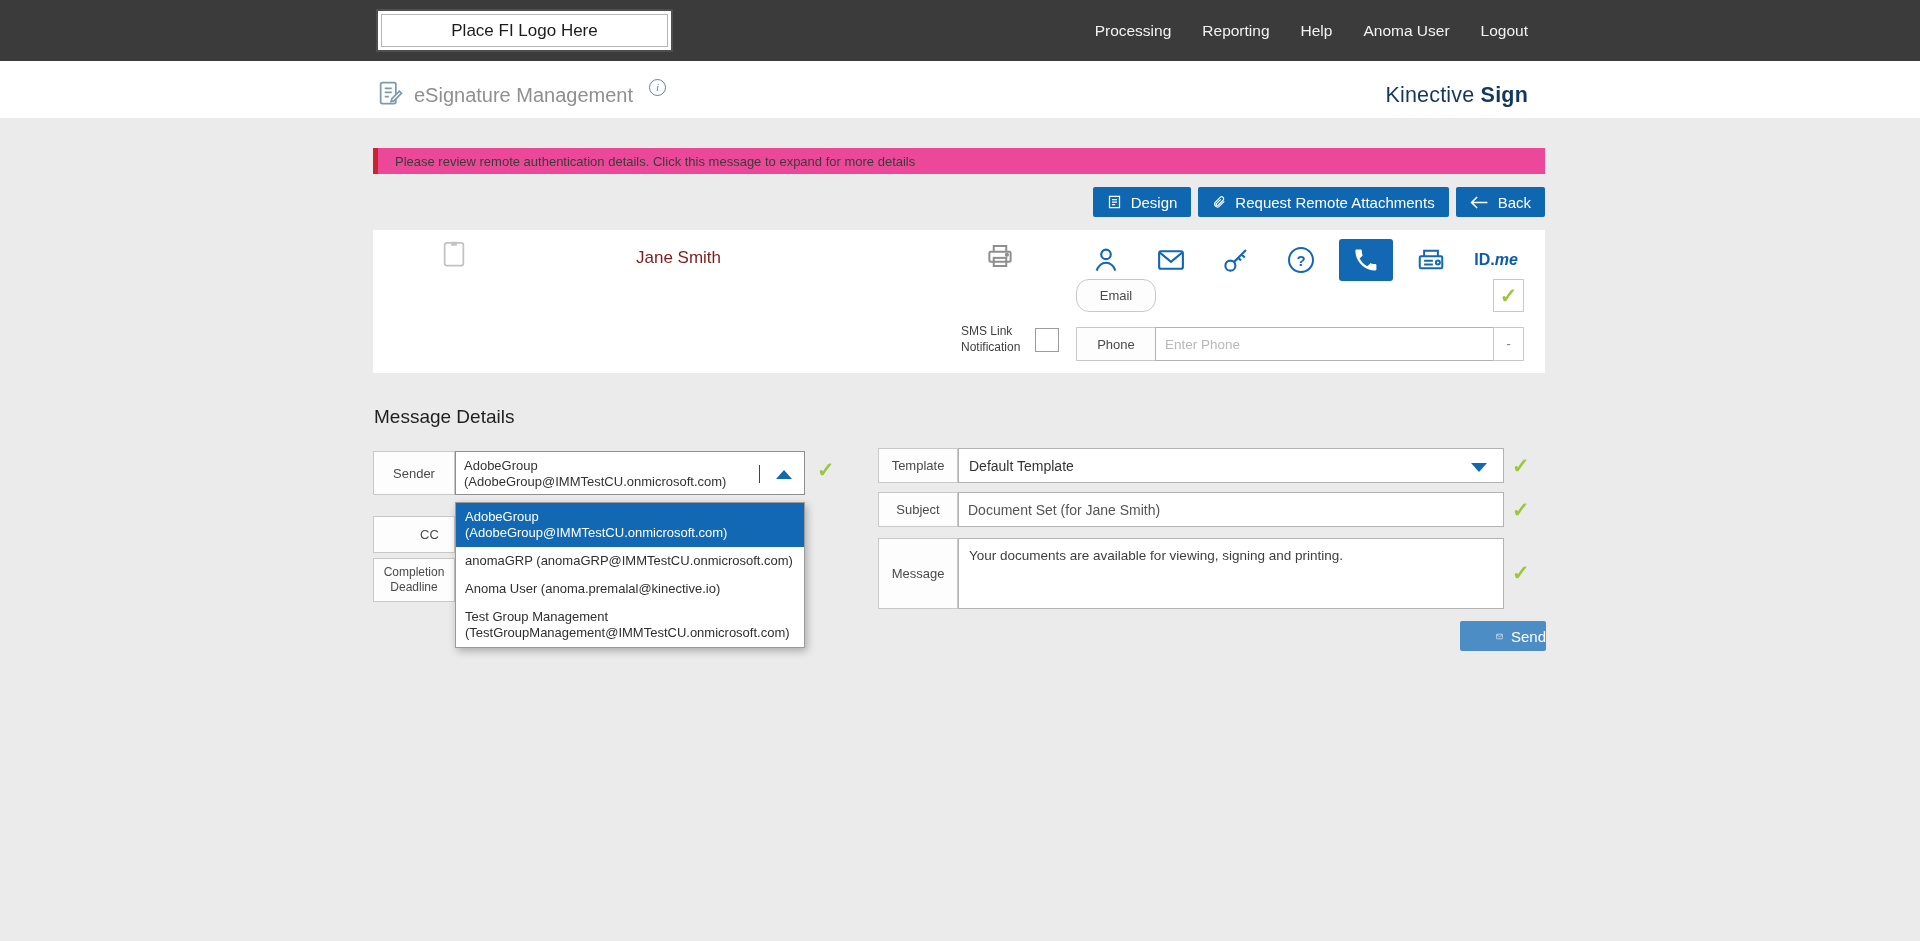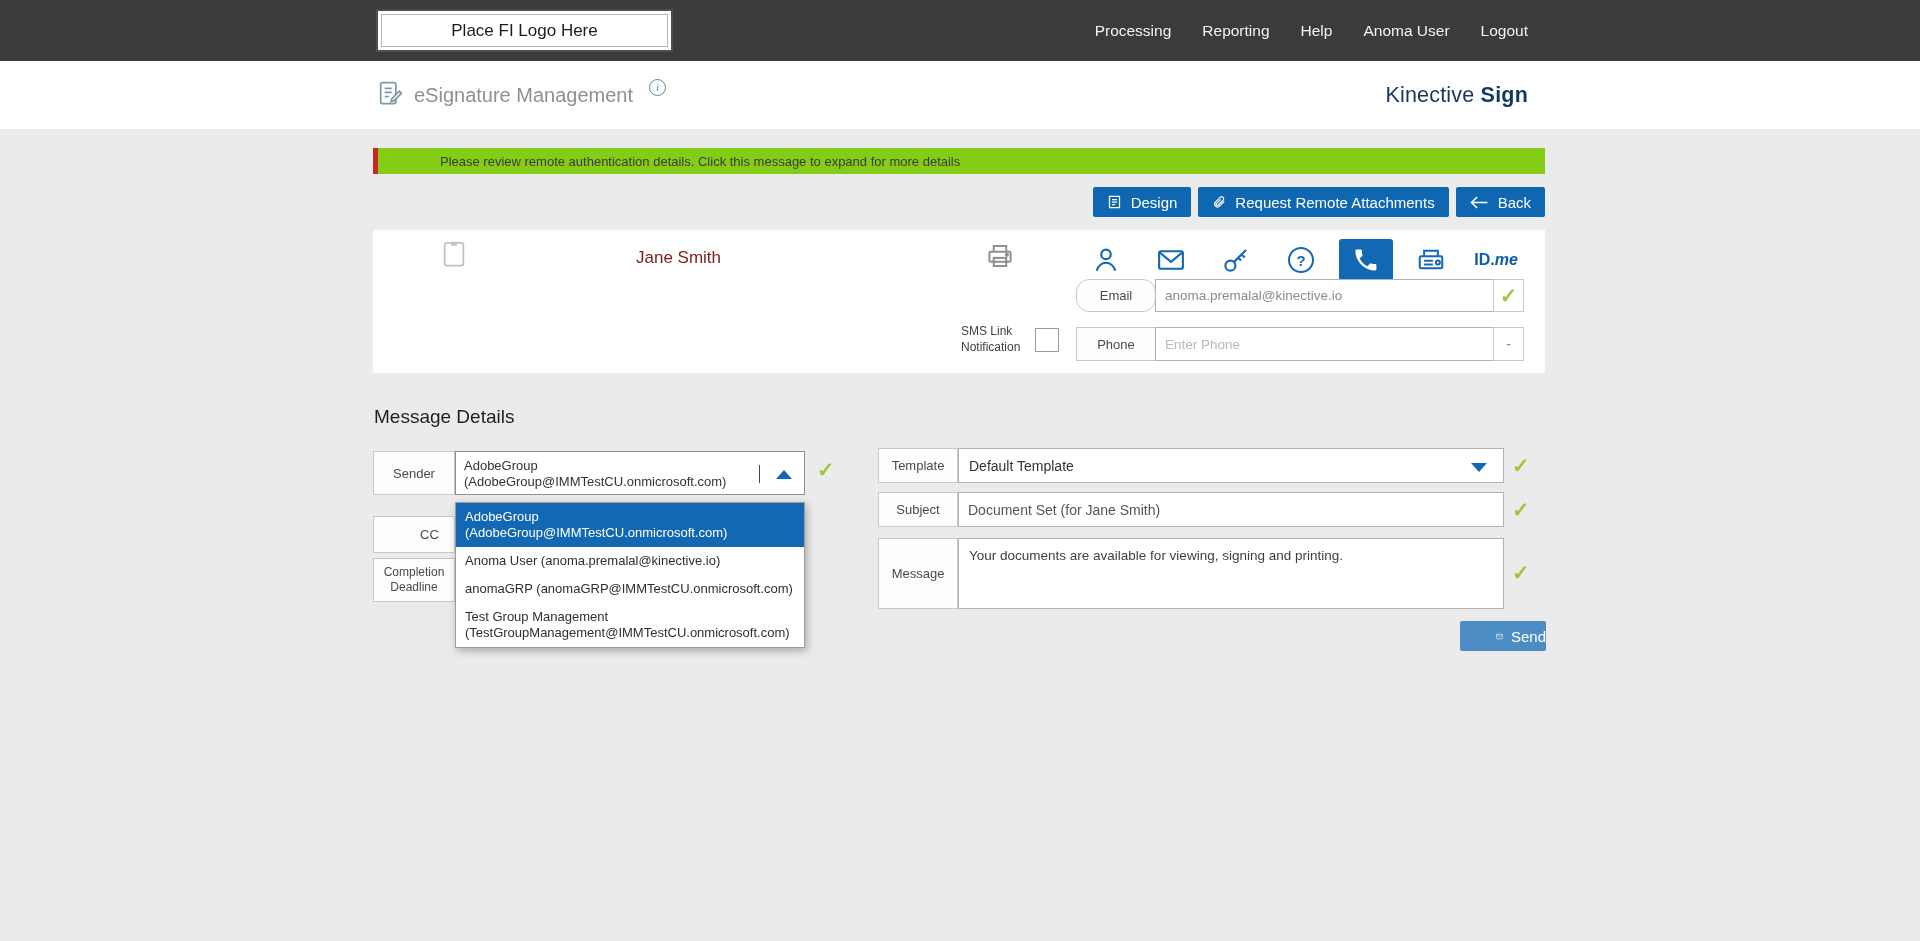--- a/index.html
+++ b/index.html
@@ -9,35 +9,35 @@
 
   
   .topbar { position:absolute; left:0; top:0; width:1920px; height:61px; background:#3b3b3b; }
   .logo-box { position:absolute; left:376px; top:9px; width:297px; height:43px; background:#fff;
               border:2px solid #4f4f4f; box-shadow: inset 0 0 0 3px #fff, inset 0 0 0 4px #b5b5b5;
               display:flex; align-items:center; justify-content:center; font-size:17px; color:#1c1c1c; }
   .topnav { position:absolute; right:392px; top:0; height:61px; display:flex; align-items:center; gap:31px; }
   .topnav .nav-item { color:#f2f2f2; font-size:15.5px; cursor:pointer; white-space:nowrap; }
 
   
-  .appbar { position:absolute; left:0; top:61px; width:1920px; height:68px; background:#fff; }
+  .appbar { position:absolute; left:0; top:61px; width:1920px; height:57px; background:#fff; }
   .app-title-group { position:absolute; left:376px; top:0; height:68px; display:flex; align-items:center; gap:10px; }
   .app-title { font-size:20px; color:#8f8f8f; font-weight:400; }
   .info-icon { width:17px; height:17px; border:1px solid #5e85a0; border-radius:50%; color:#5e85a0;
                display:flex; align-items:center; justify-content:center; font-size:11px; font-style:italic;
                font-family:"Liberation Serif", serif; margin-left:6px; margin-top:-16px; cursor:pointer; }
   .brand { position:absolute; right:392px; top:0; height:68px; display:flex; align-items:center;
            font-size:21.5px; color:#14375e; letter-spacing:.2px; }
   .brand .b-suffix { font-weight:700; }
 
   
   .main { position:absolute; left:373px; top:129px; width:1172px; height:812px; }
 
-  .notice { position:absolute; left:0; top:19px; width:1172px; height:26px; background:#84cc16;
-            display:flex; align-items:center; cursor:pointer;padding-left:45px; }
+  .notice { position:absolute; left:0; top:19px; width:1172px; height:26px; background:#ec4899;
+            display:flex; align-items:center; cursor:pointer; }
   .notice-accent { position:absolute; left:0; top:0; width:5px; height:26px; background:#c9252b; }
   .notice-text { margin-left:22px; font-size:13px; color:#3c3c3c; }
 
   .toolbar { position:absolute; left:0; top:58px; width:1172px; height:30px; display:flex;
              justify-content:flex-end; gap:7px; }
   .btn { height:30px; background:#0f67b1; color:#fff; font-size:15px; display:flex; align-items:center;
          gap:9px; padding:0 14px; border:none; border-radius:2px; cursor:pointer; font-family:inherit; white-space:nowrap; }
   .btn svg { display:block; }
 
   
@@ -243,21 +243,20 @@
         </span>
         <span class="auth-cell idme">
           <span class="p1">ID.</span>
             <span class="p2">me</span>
         </span>
       </div>
 
       <div class="cell-label email-label">
         <span>Email</span>
       </div>
-      <input class="input-box email-input" readonly="" value="anoma.premalal@kinective.io" style="">
       <div class="mini-cell email-check">
         <span class="check">✓</span>
       </div>
 
       <div class="sms-label">
         <div>SMS Link</div>
         <div>Notification</div>
       </div>
       <span class="sms-checkbox"></span>
 
@@ -293,24 +292,24 @@
       <div>Deadline</div>
     </div>
     <div class="deadline-field"></div>
 
     <div class="dropdown">
       <div class="dd-item selected">
         <div>AdobeGroup</div>
         <div>(AdobeGroup@IMMTestCU.onmicrosoft.com)</div>
       </div>
       <div class="dd-item">
+        <div>anomaGRP (anomaGRP@IMMTestCU.onmicrosoft.com)</div>
+      </div>
+      <div class="dd-item">
         <div>Anoma User (anoma.premalal@kinective.io)</div>
-      </div>
-      <div class="dd-item">
-        <div>anomaGRP (anomaGRP@IMMTestCU.onmicrosoft.com)</div>
       </div>
       <div class="dd-item">
         <div>Test Group Management</div>
         <div>(TestGroupManagement@IMMTestCU.onmicrosoft.com)</div>
       </div>
     </div>
 
     <div class="cell-label template-label">
       <span>Template</span>
     </div>

